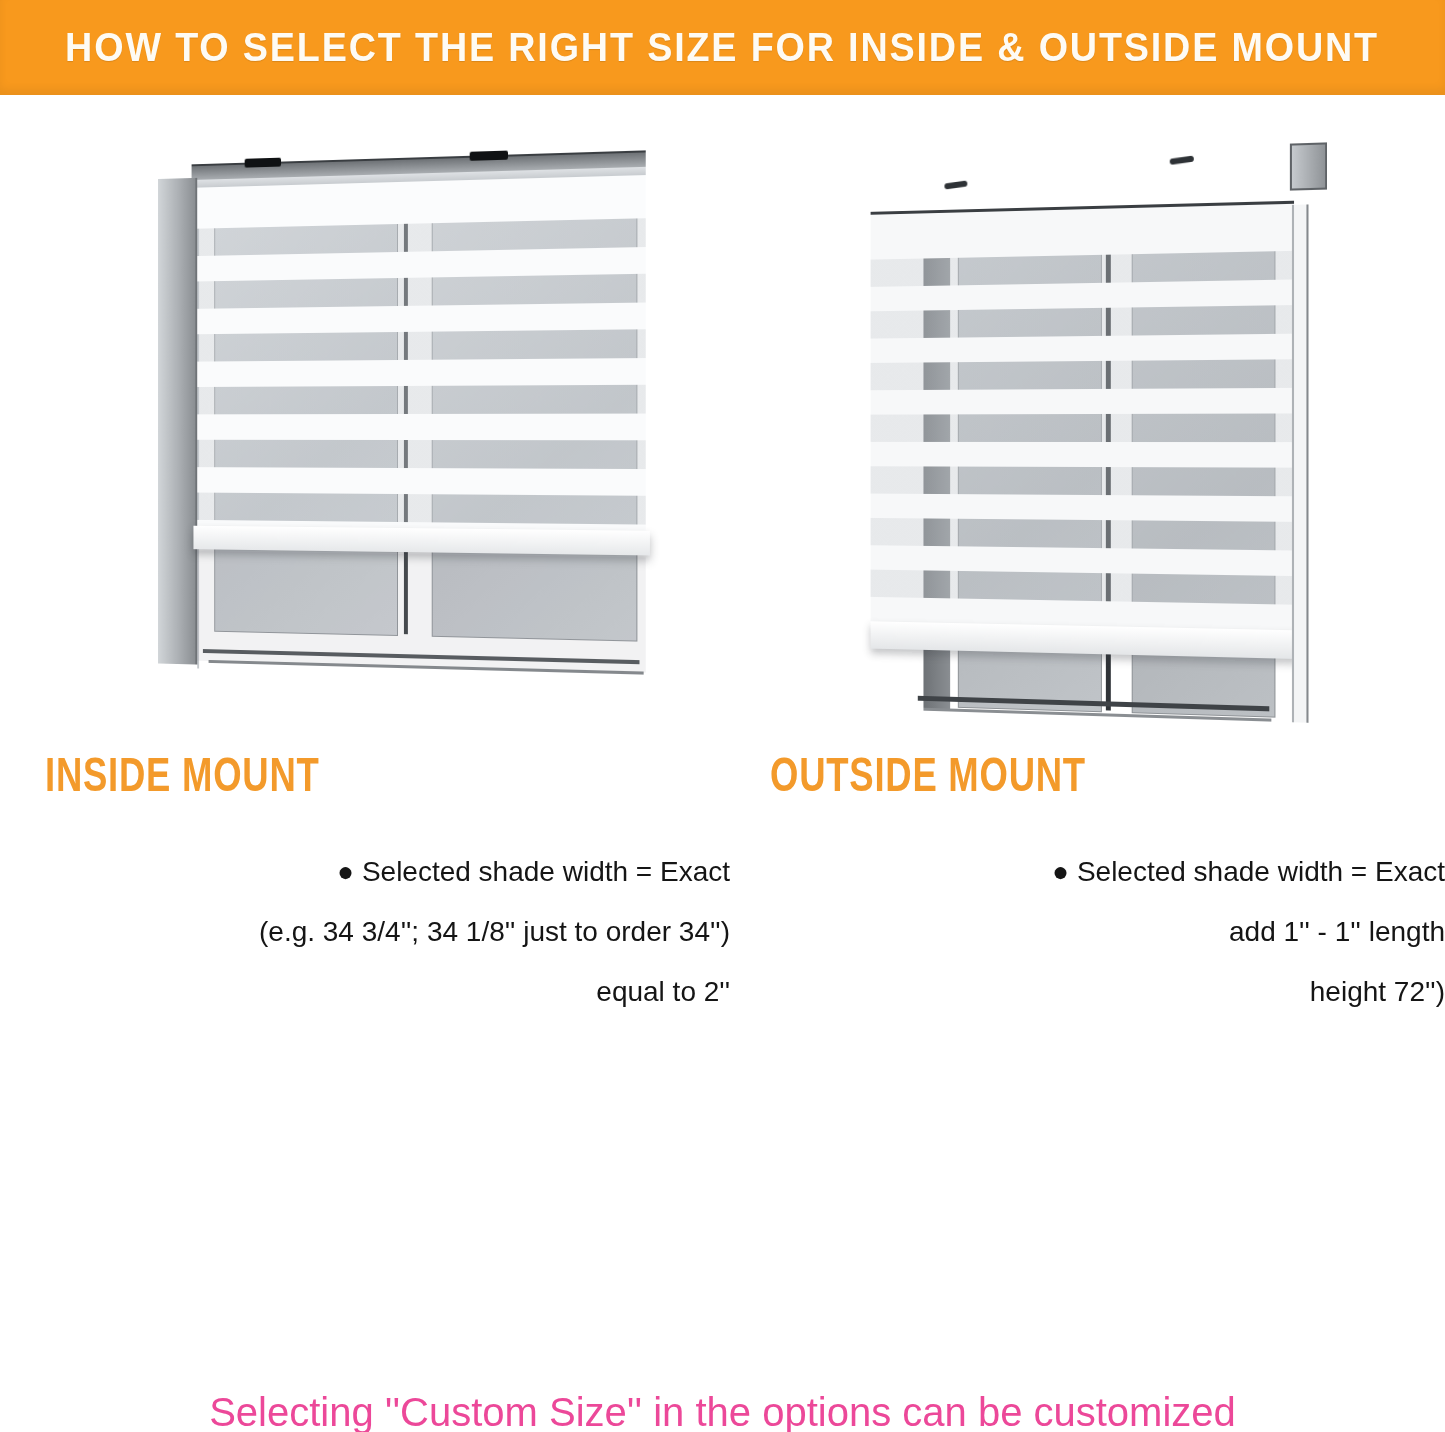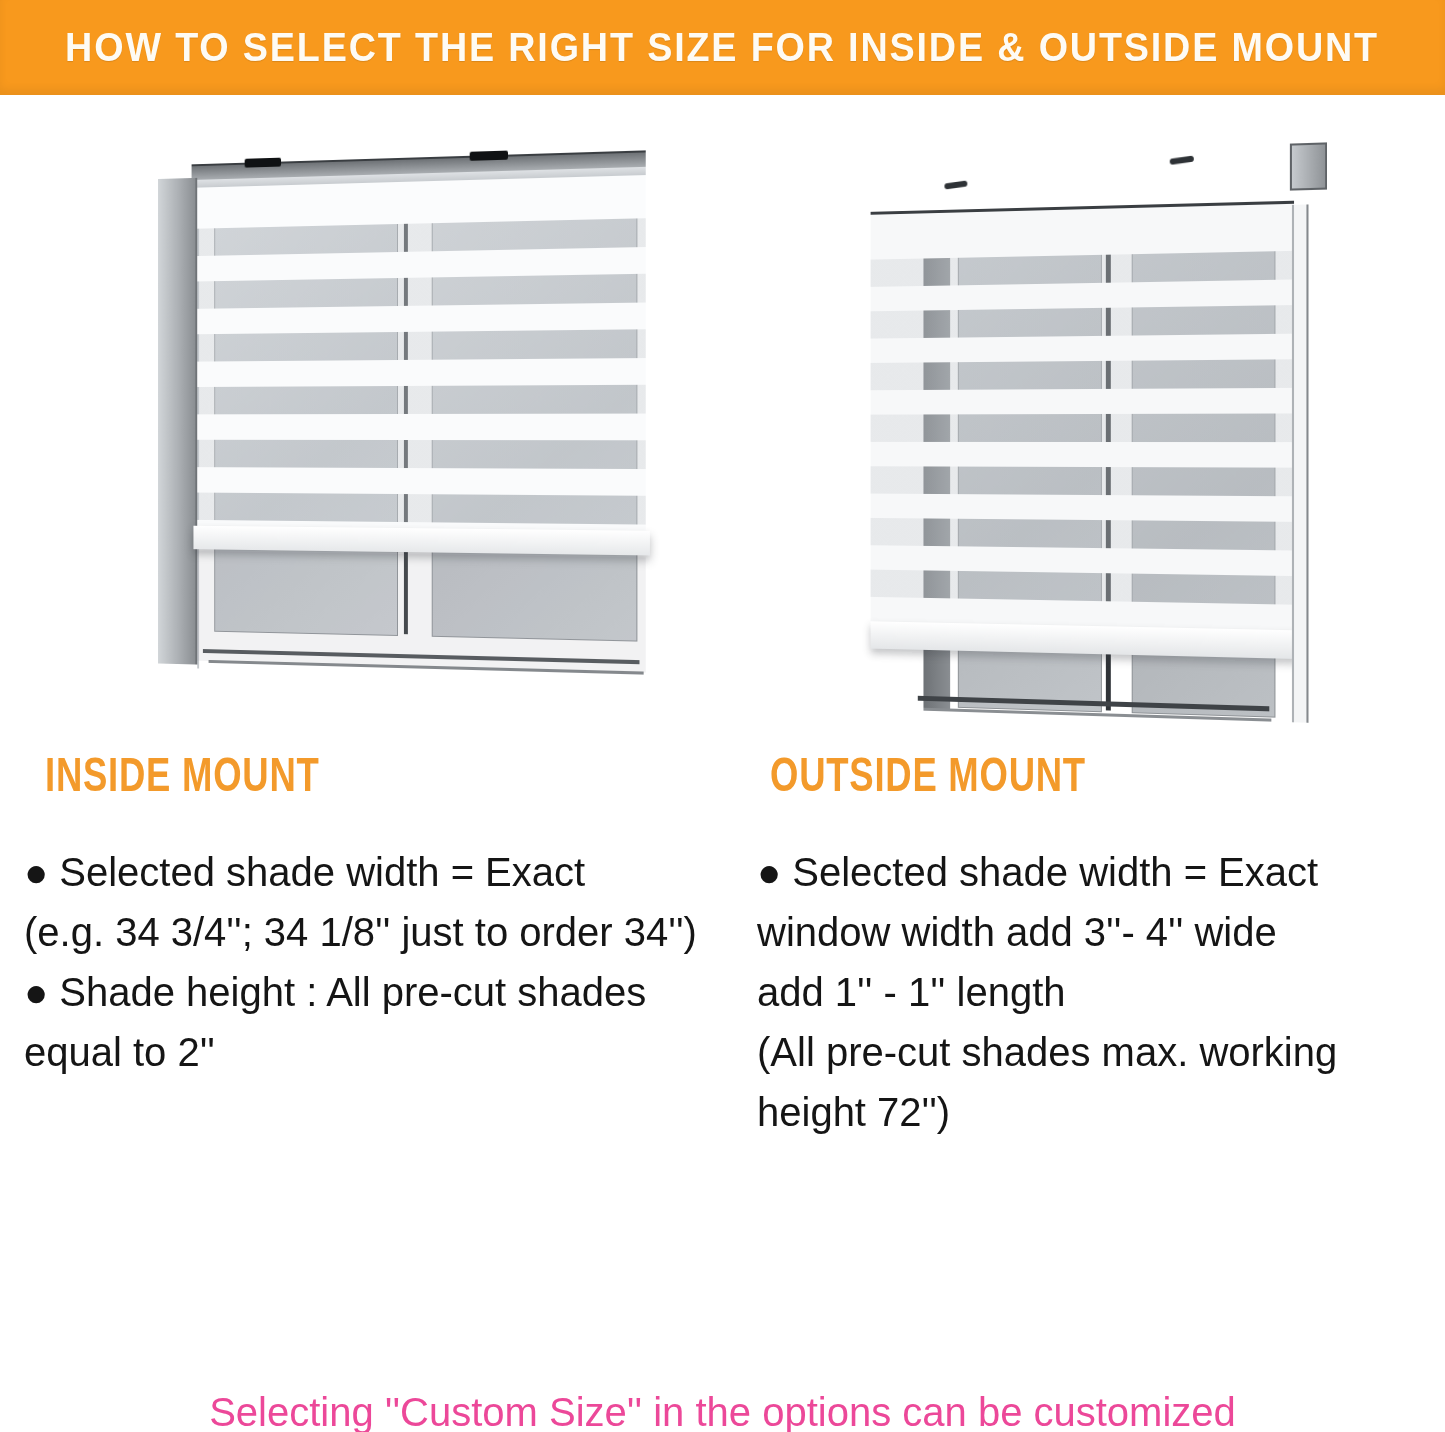--- a/index.html
+++ b/index.html
@@ -99,21 +99,21 @@
                 box-shadow:0 5px 8px rgba(60,64,68,0.30);}
   .om-rail{right:18px;top:62px;width:12px;height:506px;background:#F4F5F6;
            border-left:2px solid #AEB2B6;border-right:2px solid #85898D;}
 
   
   .mount-heading{position:absolute;top:748px;font-weight:700;font-size:48px;line-height:54px;
                  color:#F39A2B;letter-spacing:1px;white-space:nowrap;
                  transform:scaleX(0.76);transform-origin:left center;}
   .heading-inside{left:45px;}
   .heading-outside{left:770px;}
-  .spec-list{position:absolute;top:842px;font-size:40px;line-height:60px;color:#151515;}
+  .spec-list{position:absolute;top:842px;font-size:28px;line-height:60px;color:#151515;text-align:right;}
   .spec-left{left:24px;width:706px;}
   .spec-right{left:757px;width:688px;}
   .spec-line{white-space:nowrap;}
 
   .footer-note{position:absolute;left:0;top:1390px;width:100%;text-align:center;
                font-size:40px;color:#ec4899;}
 </style>
 </head>
 <body>
 
@@ -163,27 +163,24 @@
       <div class="om-rail"></div>
     </div>
   </div>
 
   <div class="mount-heading heading-inside">INSIDE MOUNT</div>
   <div class="mount-heading heading-outside">OUTSIDE MOUNT</div>
 
   <div class="spec-list spec-left">
     <div class="spec-line">● Selected shade width = Exact</div>
     <div class="spec-line">(e.g. 34 3/4''; 34 1/8'' just to order 34'')</div>
-    <div class="spec-line">● Shade height : All pre-cut shades</div>
     <div class="spec-line">equal to 2''</div>
   </div>
 
   <div class="spec-list spec-right">
     <div class="spec-line">● Selected shade width = Exact</div>
-    <div class="spec-line">window width add 3''- 4'' wide</div>
     <div class="spec-line">add 1'' - 1'' length</div>
-    <div class="spec-line">(All pre-cut shades max. working</div>
     <div class="spec-line">height 72'')</div>
   </div>
 
   <div class="footer-note">Selecting ''Custom Size'' in the options can be customized</div>
 
 </div>
 
 </body></html>

